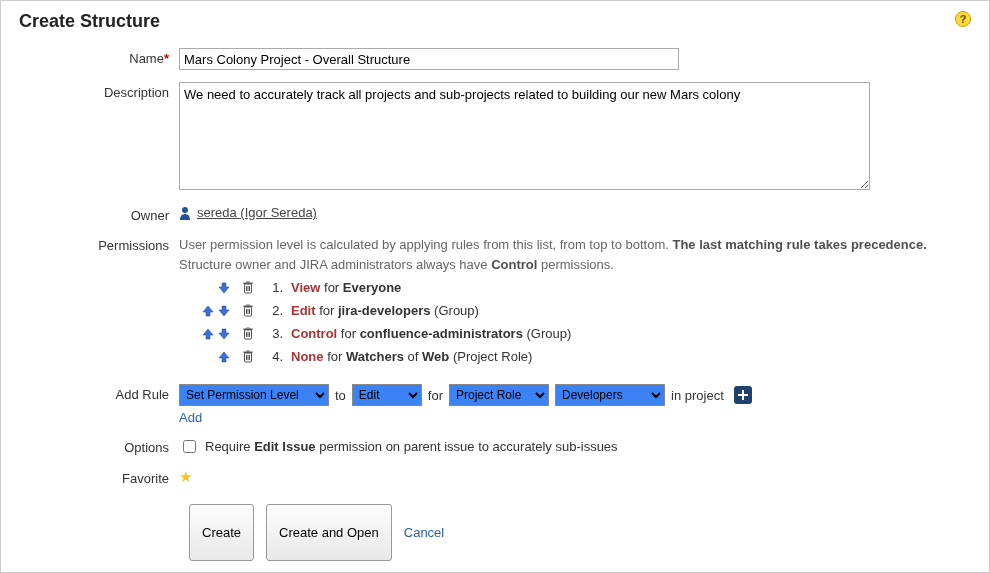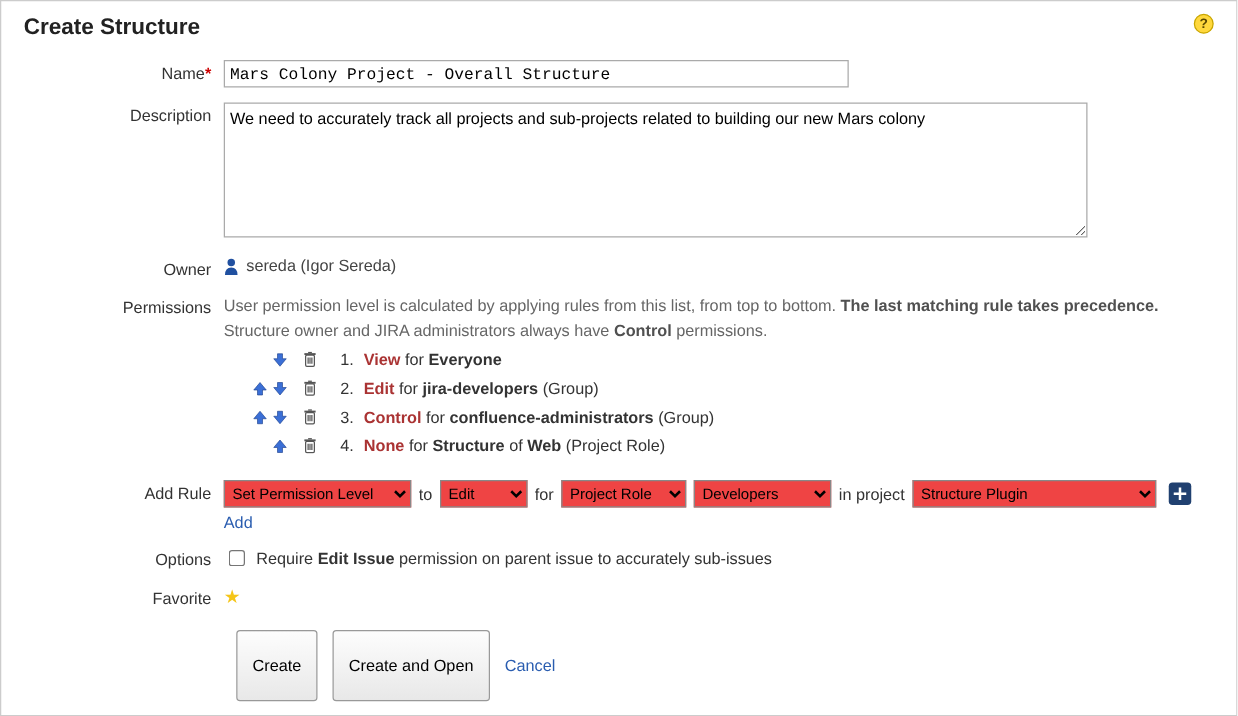--- a/index.html
+++ b/index.html
@@ -55,33 +55,33 @@
     padding-top: 3px;
     color: #333;
   }
   .req { color: #c00; font-weight: bold; }
   .form-field { flex: 1; }
   input[type=text].wide {
     width: 500px;
     height: 22px;
     padding: 2px 4px;
     border: 1px solid #aaa;
-    font-family: Liberation Mono, monospace;
+    font-family: Liberation Sans, sans-serif;
     font-size: 13px;
   }
   textarea.desc {
     width: 691px;
     height: 108px;
     padding: 4px;
     border: 1px solid #aaa;
     font-family: inherit;
     font-size: 13px;
     resize: both;
   }
-  .owner-line { display: flex; align-items: flex-end; gap: 6px; color: #444; }
+  .owner-line { display: flex; align-items: flex-end; gap: 6px; color: #444; text-decoration: underline; }
   .user-icon svg { display: block; }
   .perm-help { color: #666; line-height: 1.5; margin-bottom: 6px; }
   .perm-help .strong { font-weight: bold; color: #505050; }
   .rules { margin-top: 6px; }
   .rule-row {
     display: flex;
     align-items: center;
     gap: 8px;
     margin-bottom: 8px;
     padding-left: 4px;
@@ -92,21 +92,21 @@
   }
   .arrow svg, .trash svg { display:block; }
   .rule-num { width: 18px; text-align: right; color: #333; }
   .perm-level { color: #a33; font-weight: bold; }
   .perm-for { color: #333; }
   .perm-target { font-weight: bold; color: #333; }
   .perm-extra { color: #333; }
   .addrule-line { display:flex; align-items:center; gap:6px; flex-wrap: wrap; }
   select {
     border: 1px solid #888;
-    background: #ef4444;
+    background: #3b82f6;
     height: 22px;
     font-size: 12px;
     padding: 1px 2px;
   }
   .plus-btn {
     width: 18px; height: 18px;
     background: #204070;
     color: #fff;
     border-radius: 3px;
     display:flex; align-items:center; justify-content:center;
@@ -271,38 +271,37 @@
                   <rect x="2.5" y="3" width="7" height="9" rx="1" fill="none" stroke="#555" stroke-width="1"></rect>
                   <line x1="4.5" y1="5" x2="4.5" y2="10" stroke="#555"></line>
                   <line x1="6" y1="5" x2="6" y2="10" stroke="#555"></line>
                   <line x1="7.5" y1="5" x2="7.5" y2="10" stroke="#555"></line>
                   <rect x="1.5" y="1.5" width="9" height="1.5" fill="#555"></rect>
                   <rect x="4.5" y="0.5" width="3" height="1" fill="#555"></rect>
                 </svg>
               </span>
             </div>
             <span class="rule-num">4.</span>
-            <span><span class="perm-level">None</span> <span class="perm-for">for</span> <span class="perm-target">Structure</span> <span class="perm-extra">of</span> <span class="perm-target">Web</span> <span class="perm-extra">(Project Role)</span></span>
+            <span><span class="perm-level">None</span> <span class="perm-for">for</span> <span class="perm-target">Watchers</span> <span class="perm-extra">of</span> <span class="perm-target">Web</span> <span class="perm-extra">(Project Role)</span></span>
           </div>
         </div>
     </div>
   </div>
 
   <div class="form-row">
     <div class="form-label">Add Rule</div>
     <div class="form-field">
       <div class="addrule-line">
         <select style="width:150px"><option>Set Permission Level</option></select>
         <span>to</span>
         <select style="width:70px"><option>Edit</option></select>
         <span>for</span>
         <select style="width:100px"><option>Project Role</option></select>
         <select style="width:110px"><option>Developers</option></select>
         <span>in project</span>
-        <select style="width:195px"><option>Structure Plugin</option></select>
         <div class="plus-btn">
           <svg width="12" height="12" viewBox="0 0 12 12">
               <rect x="5" y="1" width="2" height="10" fill="#fff"></rect>
               <rect x="1" y="5" width="10" height="2" fill="#fff"></rect>
             </svg>
         </div>
       </div>
       <span class="add-link">Add</span>
     </div>
   </div>

